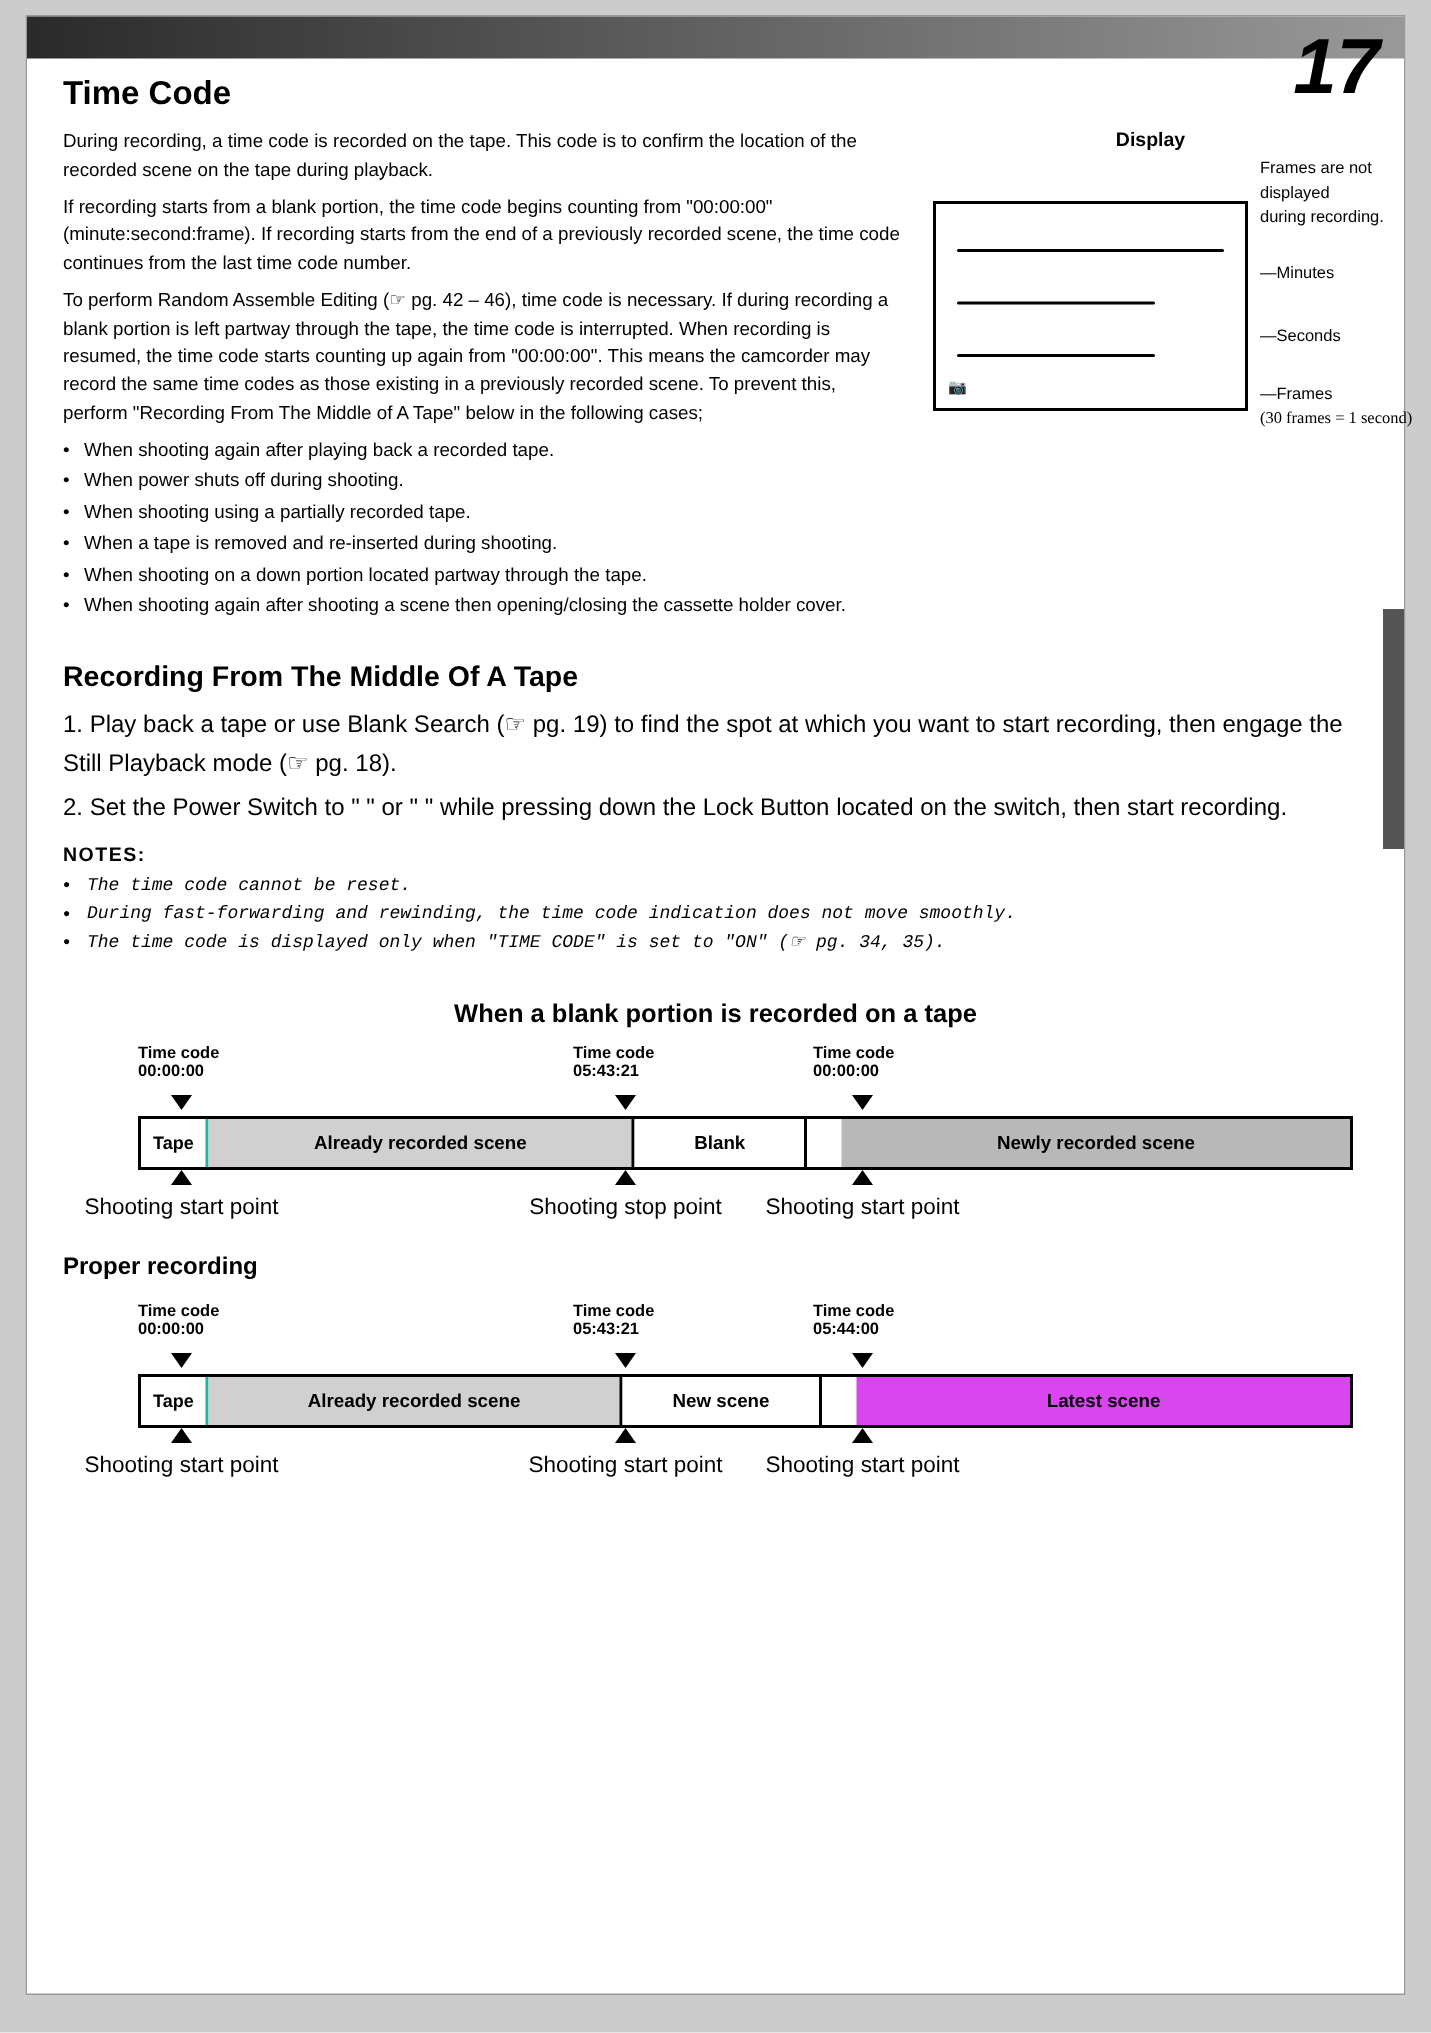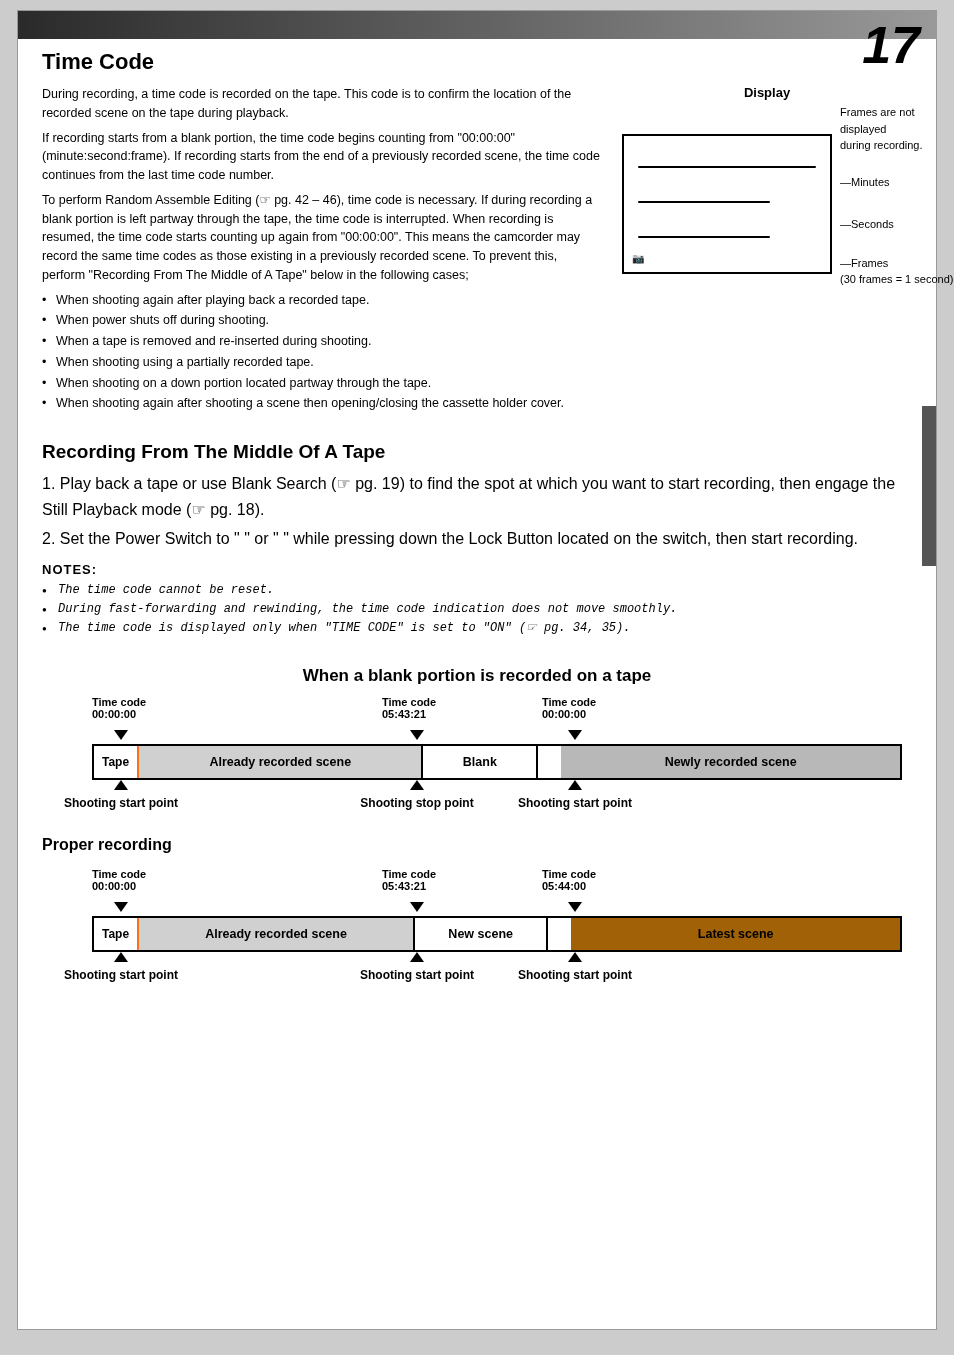--- a/index.html
+++ b/index.html
@@ -115,64 +115,64 @@
       border: 2px solid #000;
       height: 36px;
       width: 100%;
     }
     .tape-label {
       font-size: 12px;
       font-weight: bold;
       padding: 0 8px;
       display: flex;
       align-items: center;
-      border-right: 2px solid #f97316;
+      border-right: 2px solid #14b8a6;
       background: #fff;
       flex-shrink: 0;
     }
     .tape-segment {
       display: flex;
       align-items: center;
       justify-content: center;
       font-size: 12.5px;
       font-weight: bold;
       border-right: 2px solid #000;
     }
     .tape-segment:last-child {
       border-right: none;
       margin-left: 23px;
     }
     .seg-already { flex: 2.5; background: #d0d0d0; }
     .seg-blank { flex: 1; background: #fff; }
     .seg-newly { flex: 3; background: #b8b8b8; }
     .seg-already2 { flex: 2.5; background: #d0d0d0; }
     .seg-new { flex: 1.2; background: #fff; }
-    .seg-latest { flex: 3; background: #a16207; }
+    .seg-latest { flex: 3; background: #d946ef; }
     .arrow-up {
       display: inline-block;
       width: 0;
       height: 0;
       border-left: 7px solid transparent;
       border-right: 7px solid transparent;
       border-bottom: 10px solid #000;
       position: absolute;
     }
     .arrow-down {
       display: inline-block;
       width: 0;
       height: 0;
       border-left: 7px solid transparent;
       border-right: 7px solid transparent;
       border-top: 10px solid #000;
       position: absolute;
     }
     .shooting-label {
       position: absolute;
-      font-size: 12px;
-      font-weight: bold;
+      font-size: 15px;
+      font-weight: normal;
       white-space: nowrap;
       transform: translateX(-50%);
     }
     .section-title2 {
       font-size: 19px;
       font-weight: bold;
       margin-top: 4px;
       margin-bottom: 8px;
     }
     .notes-section {
@@ -237,22 +237,22 @@
   <div class="section-title">Time Code</div>
 
   <div class="content-area">
     <div class="left-col">
       <p class="body-text">During recording, a time code is recorded on the tape. This code is to confirm the location of the recorded scene on the tape during playback.</p>
       <p class="body-text">If recording starts from a blank portion, the time code begins counting from "00:00:00" (minute:second:frame). If recording starts from the end of a previously recorded scene, the time code continues from the last time code number.</p>
       <p class="body-text">To perform Random Assemble Editing (☞ pg. 42 – 46), time code is necessary. If during recording a blank portion is left partway through the tape, the time code is interrupted. When recording is resumed, the time code starts counting up again from "00:00:00". This means the camcorder may record the same time codes as those existing in a previously recorded scene. To prevent this, perform "Recording From The Middle of A Tape" below in the following cases;</p>
       <ul class="bullet-list">
         <li>When shooting again after playing back a recorded tape.</li>
         <li>When power shuts off during shooting.</li>
+        <li>When shooting using a partially recorded tape.</li>
         <li>When a tape is removed and re-inserted during shooting.</li>
-        <li>When shooting using a partially recorded tape.</li>
         <li>When shooting on a down portion located partway through the tape.</li>
         <li>When shooting again after shooting a scene then opening/closing the cassette holder cover.</li>
       </ul>
     </div>
     <div class="right-col">
       <div style="position:relative;">
         <div class="display-label">Display</div>
         <div style="display:flex; align-items:flex-start; gap:8px;">
           <div style="position:relative;">
 
@@ -263,21 +263,21 @@
               <div style="position:absolute; top:100px; left:14px; right:60px; height:2px; background:#000; border-radius:1px;"></div>
               <div style="position:absolute; bottom:8px; left:8px; font-size:10px;">📷</div>
             </div>
           </div>
           <div style="font-size:11px; line-height:1.5; padding-top:0px;">
             <div style="margin-bottom:0;">Frames are not displayed</div>
             <div style="margin-bottom:20px;">during recording.</div>
             <div style="margin-bottom:26px;">—Minutes</div>
             <div style="margin-bottom:22px;">—Seconds</div>
             <div>—Frames</div>
-            <div style="white-space:nowrap;">(30 frames = 1 second)</div>
+            <div style="white-space:nowrap;font-family:Liberation Serif, serif;">(30 frames = 1 second)</div>
           </div>
         </div>
       </div>
     </div>
   </div>
 
   <div class="section-title2" style="margin-top:18px;">Recording From The Middle Of A Tape</div>
   <div class="recording-steps">
     <p>1. Play back a tape or use Blank Search (☞ pg. 19) to find the spot at which you want to start recording, then engage the Still Playback mode (☞ pg. 18).</p>
     <p>2. Set the Power Switch to " " or " " while pressing down the Lock Button located on the switch, then start recording.</p>

